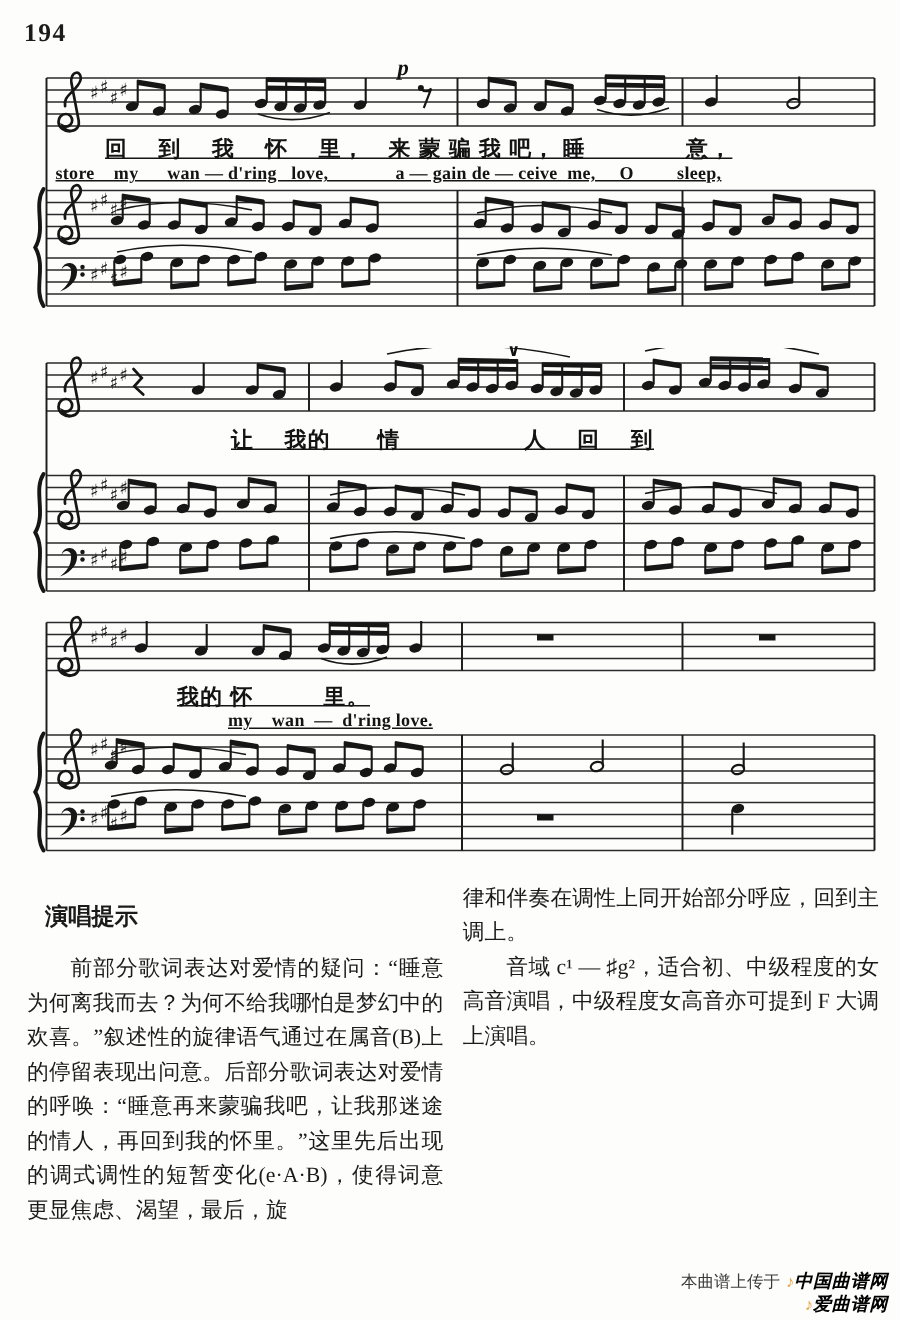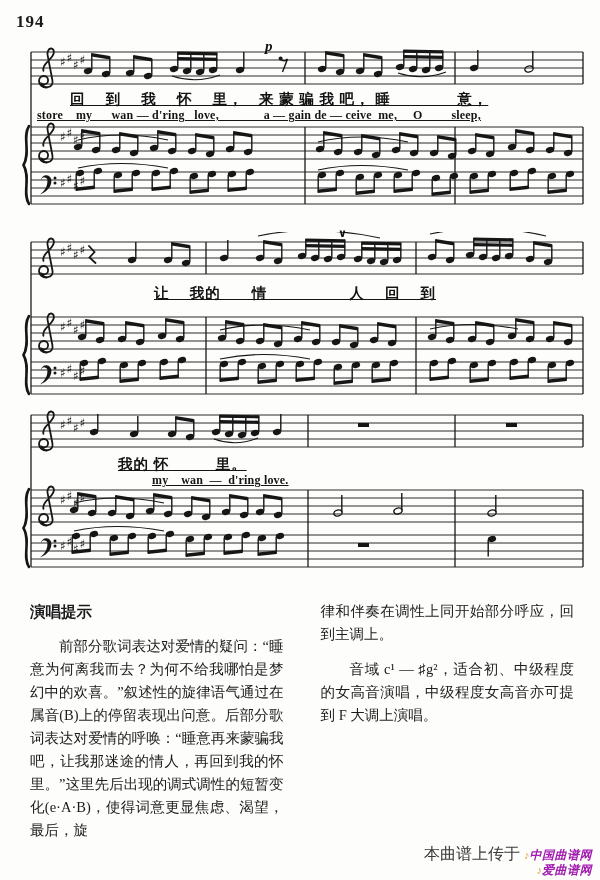--- a/index.html
+++ b/index.html
@@ -19,27 +19,27 @@
   .bl{stroke:#1c1c1c;stroke-width:1.3;fill:none;}
   .ink{fill:#161616;stroke:none;}
   .st{stroke:#161616;stroke-width:1.4;fill:none;}
   .st2{stroke:#161616;stroke-width:1.8;fill:none;stroke-linecap:round;}
   .st3{stroke:#161616;stroke-width:2.6;fill:none;stroke-linecap:round;}
   .slur{stroke:#161616;stroke-width:1.1;fill:none;}
   .ks{font-family:"DejaVu Sans",sans-serif;font-size:12px;fill:#161616;font-weight:bold;}
   
   .notes{position:absolute;left:18px;top:588px;width:568px;display:flex;gap:13px;}
   .col{width:278px;font-size:14.5px;line-height:23px;text-align:justify;}
-  .col p{margin:12px;}
+  .col p{margin:0;}
   p.indent{text-indent:2em;}
   .sec-title{margin:12px;font-size:15.5px;font-weight:bold;line-height:23px;}
   
   .watermark{position:absolute;right:8px;bottom:3px;text-align:right;line-height:13px;}
-  .wm-prefix{font-size:16px;color:#3a3a3a;text-align:right;}
-  .wm-site{color:#a21caf;font-weight:bold;font-style:italic;font-size:12px;letter-spacing:.5px;}
+  .wm-prefix{font-size:11px;color:#3a3a3a;text-align:right;}
+  .wm-site{color:#000000;font-weight:bold;font-style:italic;font-size:12px;letter-spacing:.5px;}
   .wm-note{color:#e6a23c;font-weight:bold;font-size:11px;}
 </style>
 </head>
 <body>
 
 <div class="page">
 
   <div class="page-number">194</div>
 
   

